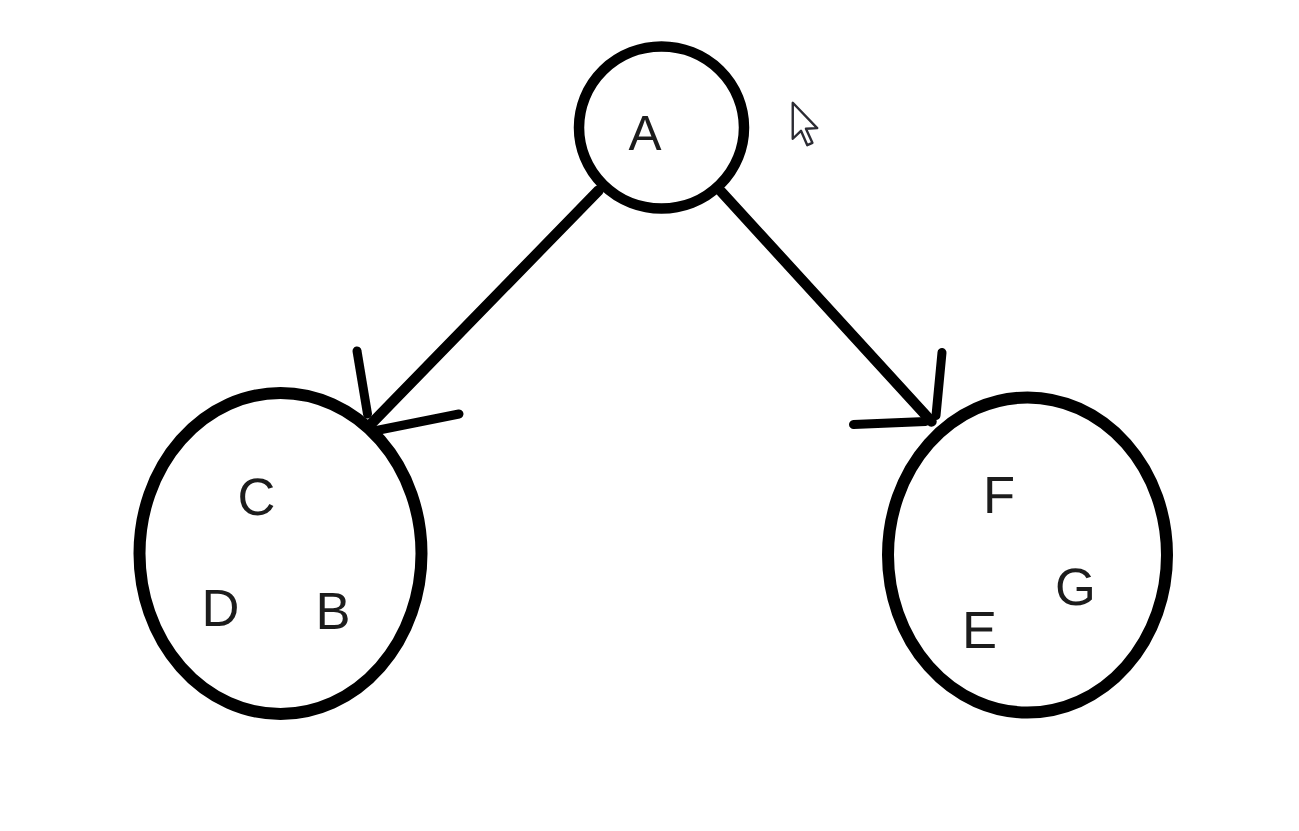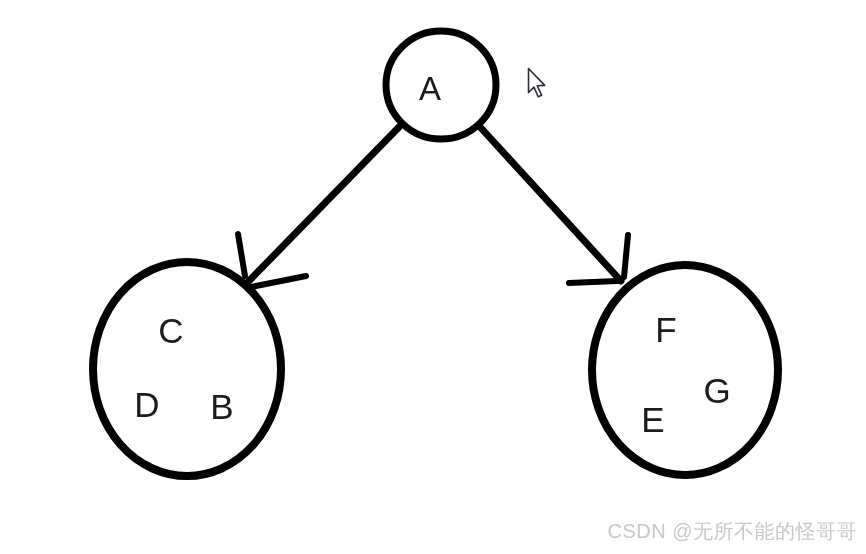--- a/index.html
+++ b/index.html
@@ -84,14 +84,13 @@
     <text class="node-letter" x="222" y="419">B</text>
 
     <ellipse class="shape" cx="685" cy="370" rx="93" ry="105" stroke-width="8"></ellipse>
     <text class="node-letter" x="666" y="342">F</text>
     <text class="node-letter" x="717" y="403">G</text>
     <text class="node-letter" x="653" y="432">E</text>
 
     <path class="cursor-glyph" d="M 528.5 68.5 L 528.5 92.5 L 534 87.2 L 538.2 96.8 L 541.6 95.2 L 537.3 85.8 L 544.8 85.4 Z"></path>
   </svg>
 
-  <div class="watermark">CSDN @无所不能的怪哥哥</div>
 </div>
 
 </body></html>

